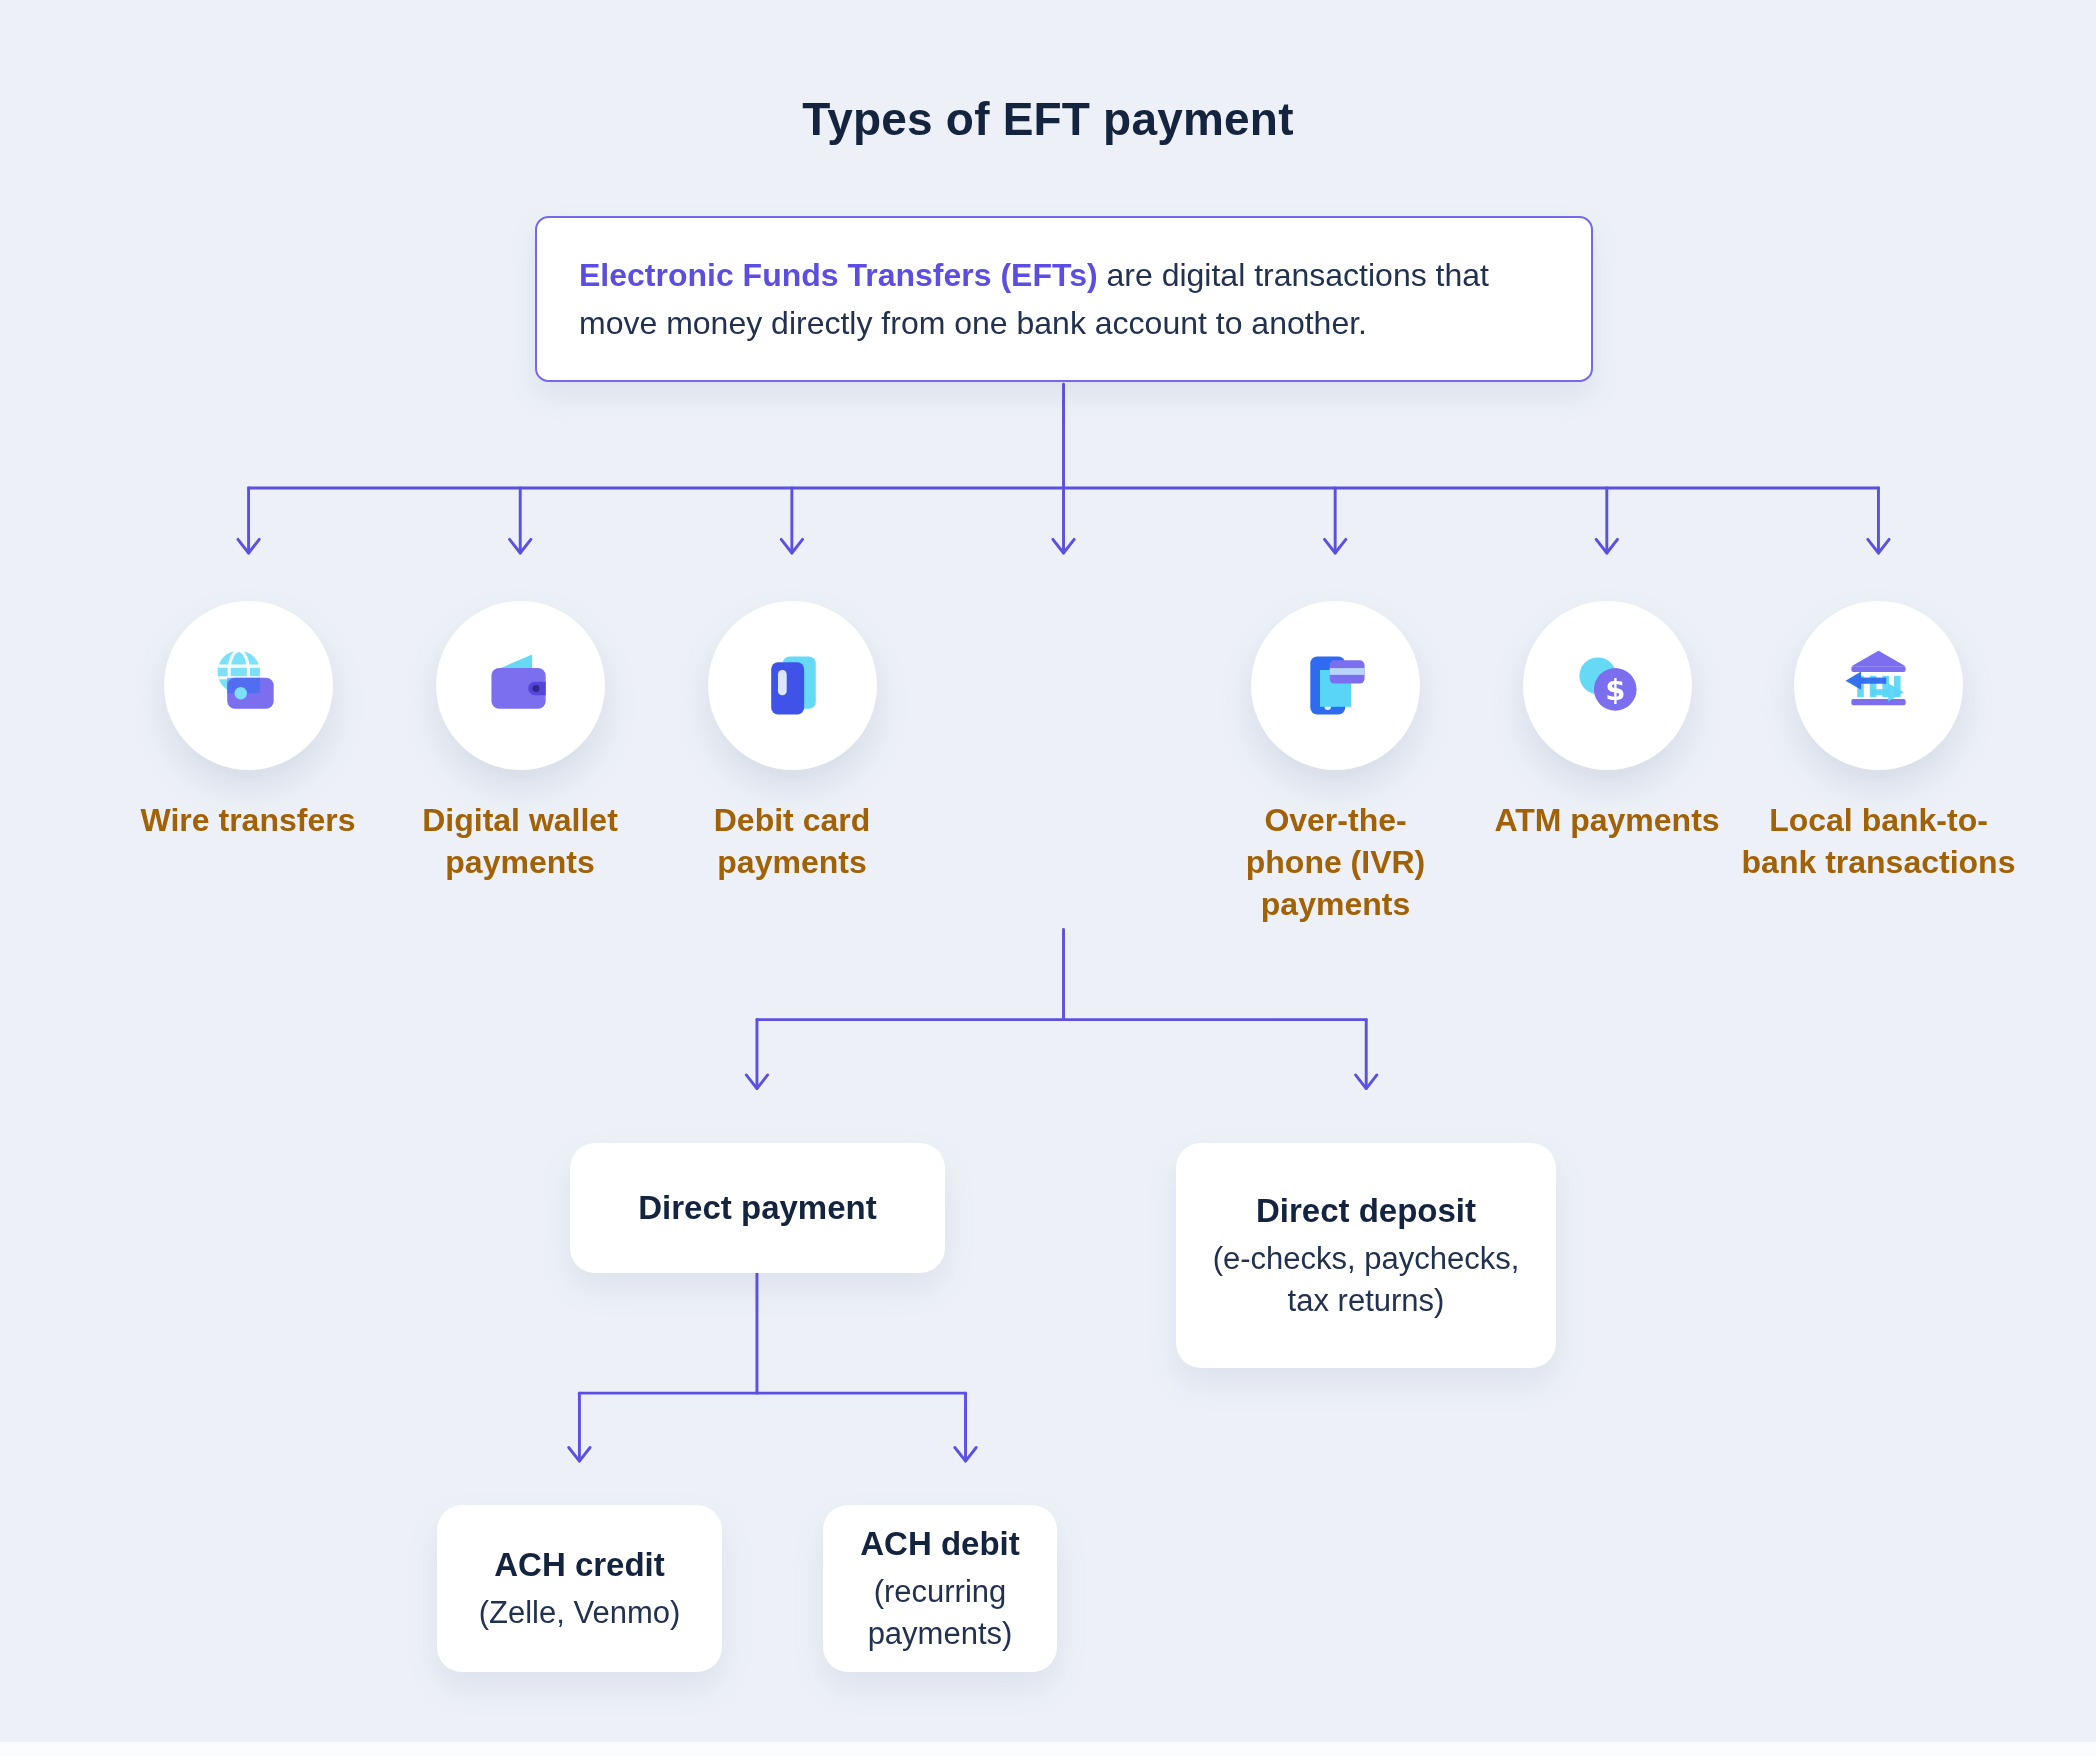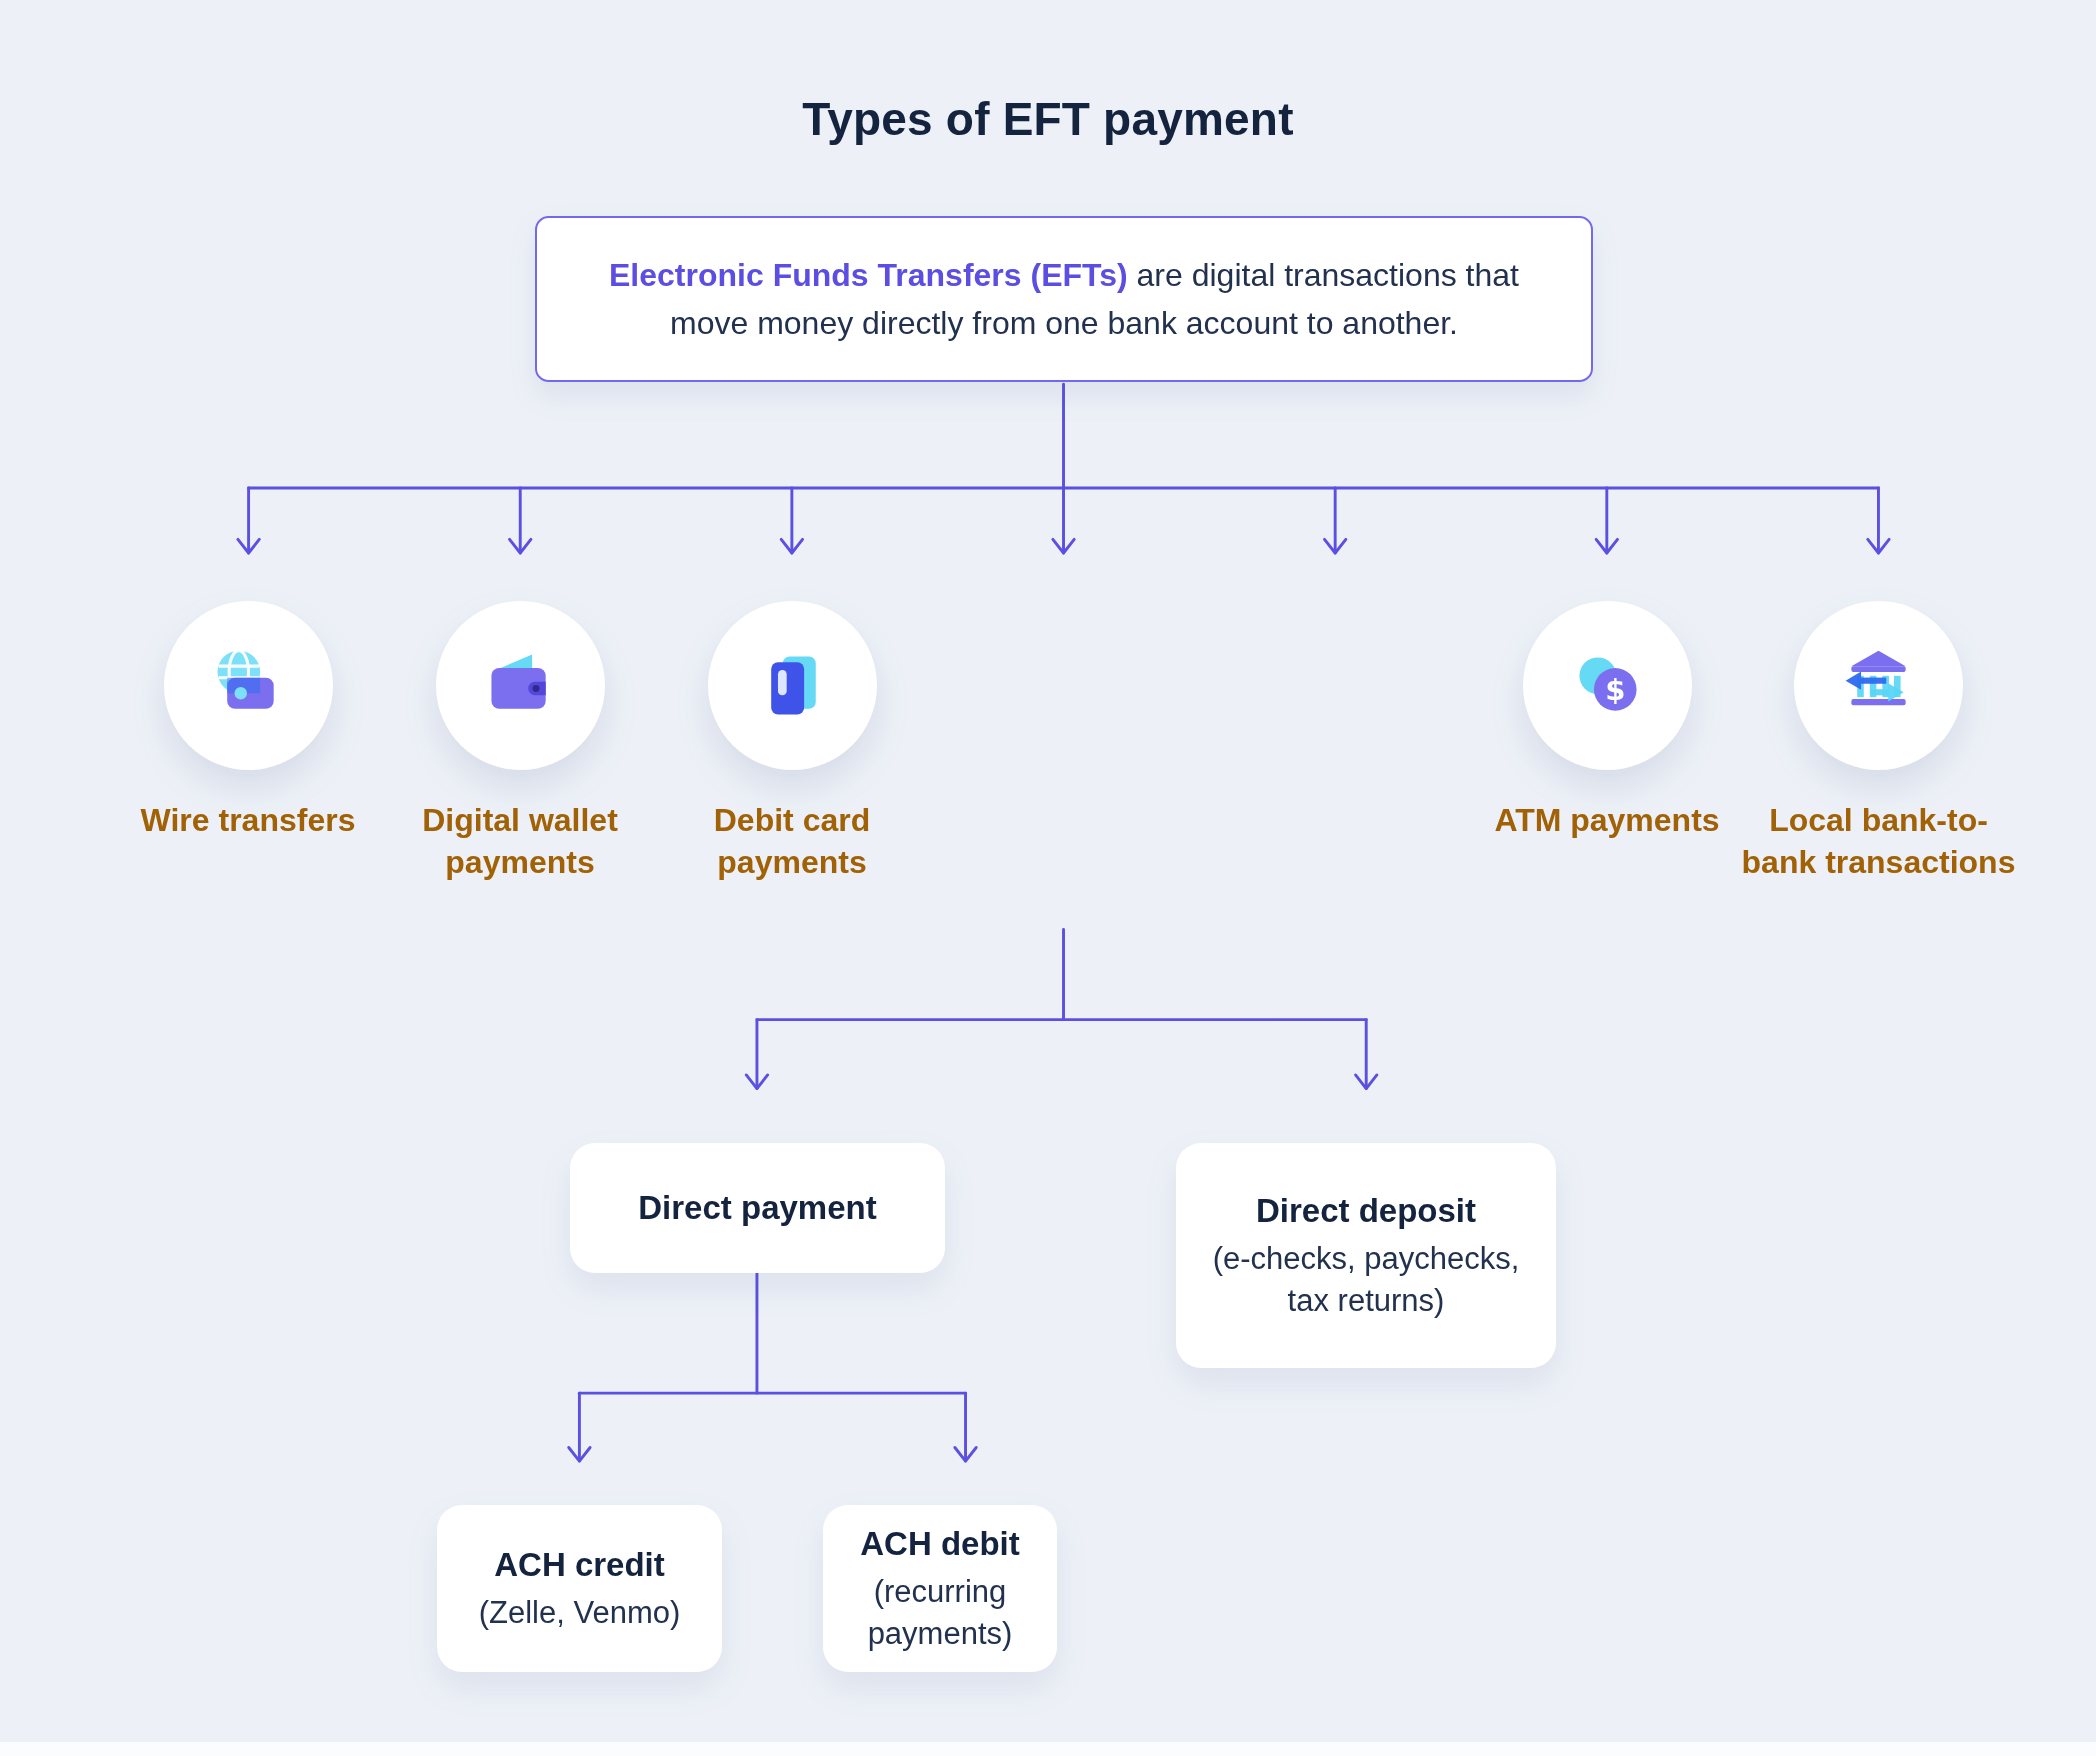--- a/index.html
+++ b/index.html
@@ -17,21 +17,21 @@
     letter-spacing:0.2px;
   }
   .def-box{
     position:absolute;left:535px;top:216px;width:1058px;height:166px;
     background:#ffffff;border:2.9px solid #7468ee;border-radius:13.6px;
     box-shadow:0 13.6px 29px rgba(76,91,150,0.10);
     display:flex;align-items:center;justify-content:center;
     box-sizing:border-box;
   }
   .def-text{
-    margin:0;max-width:970px;text-align:center;
+    margin:0;max-width:970px;text-align:left;
     font-size:32px;line-height:1.5;font-weight:500;color:#22324e;
   }
   .def-link{color:#5b4ee1;font-weight:600;text-decoration:none;cursor:pointer;}
   .type{position:absolute;top:601px;text-align:center;}
   .circle{
     width:169px;height:169px;border-radius:50%;background:#ffffff;
     margin:0 auto;display:flex;align-items:center;justify-content:center;
     box-shadow:0 17.5px 35px rgba(76,91,150,0.14);
   }
   .type-label{
@@ -132,20 +132,32 @@
       <svg width="93" height="93" viewBox="0 0 48 48">
         <rect x="19" y="9" width="17" height="27" rx="3.5" fill="#66d9f5"></rect>
         <rect x="13" y="12" width="17" height="27" rx="3.5" fill="#4053e8"></rect>
         <rect x="16.5" y="16" width="4.5" height="13" rx="2.2" fill="#e6eeff" opacity="0.95"></rect>
       </svg>
     </div>
     <div class="type-label">Debit card payments</div>
   </div>
 
 
+  <div class="type" style="left:1219px;width:233px;">
+    <div class="circle">
+      <svg width="93" height="93" viewBox="0 0 48 48">
+        <rect x="11" y="9" width="18" height="30" rx="3.5" fill="#2f6bf0"></rect>
+        <circle cx="20" cy="35" r="1.7" fill="#e8f1ff"></circle>
+        <rect x="16" y="16" width="16" height="19" fill="#59d6f7"></rect>
+        <rect x="21" y="11" width="18" height="12" rx="2.5" fill="#7b6ff0"></rect>
+        <rect x="21" y="15" width="18" height="3.5" fill="#b9d4ff"></rect>
+      </svg>
+    </div>
+    <div class="type-label">Over-the-phone (IVR) payments</div>
+  </div>
 
   <div class="type" style="left:1481px;width:252px;">
     <div class="circle">
       <svg width="93" height="93" viewBox="0 0 48 48">
         <circle cx="19" cy="19" r="9.5" fill="#66d9f5"></circle>
         <circle cx="28" cy="26" r="11" fill="#7b6ff0"></circle>
         <text x="28" y="31.5" font-size="15" font-weight="bold" fill="#ffffff" text-anchor="middle" font-family="DejaVu Sans, sans-serif">$</text>
       </svg>
     </div>
     <div class="type-label">ATM payments</div>

